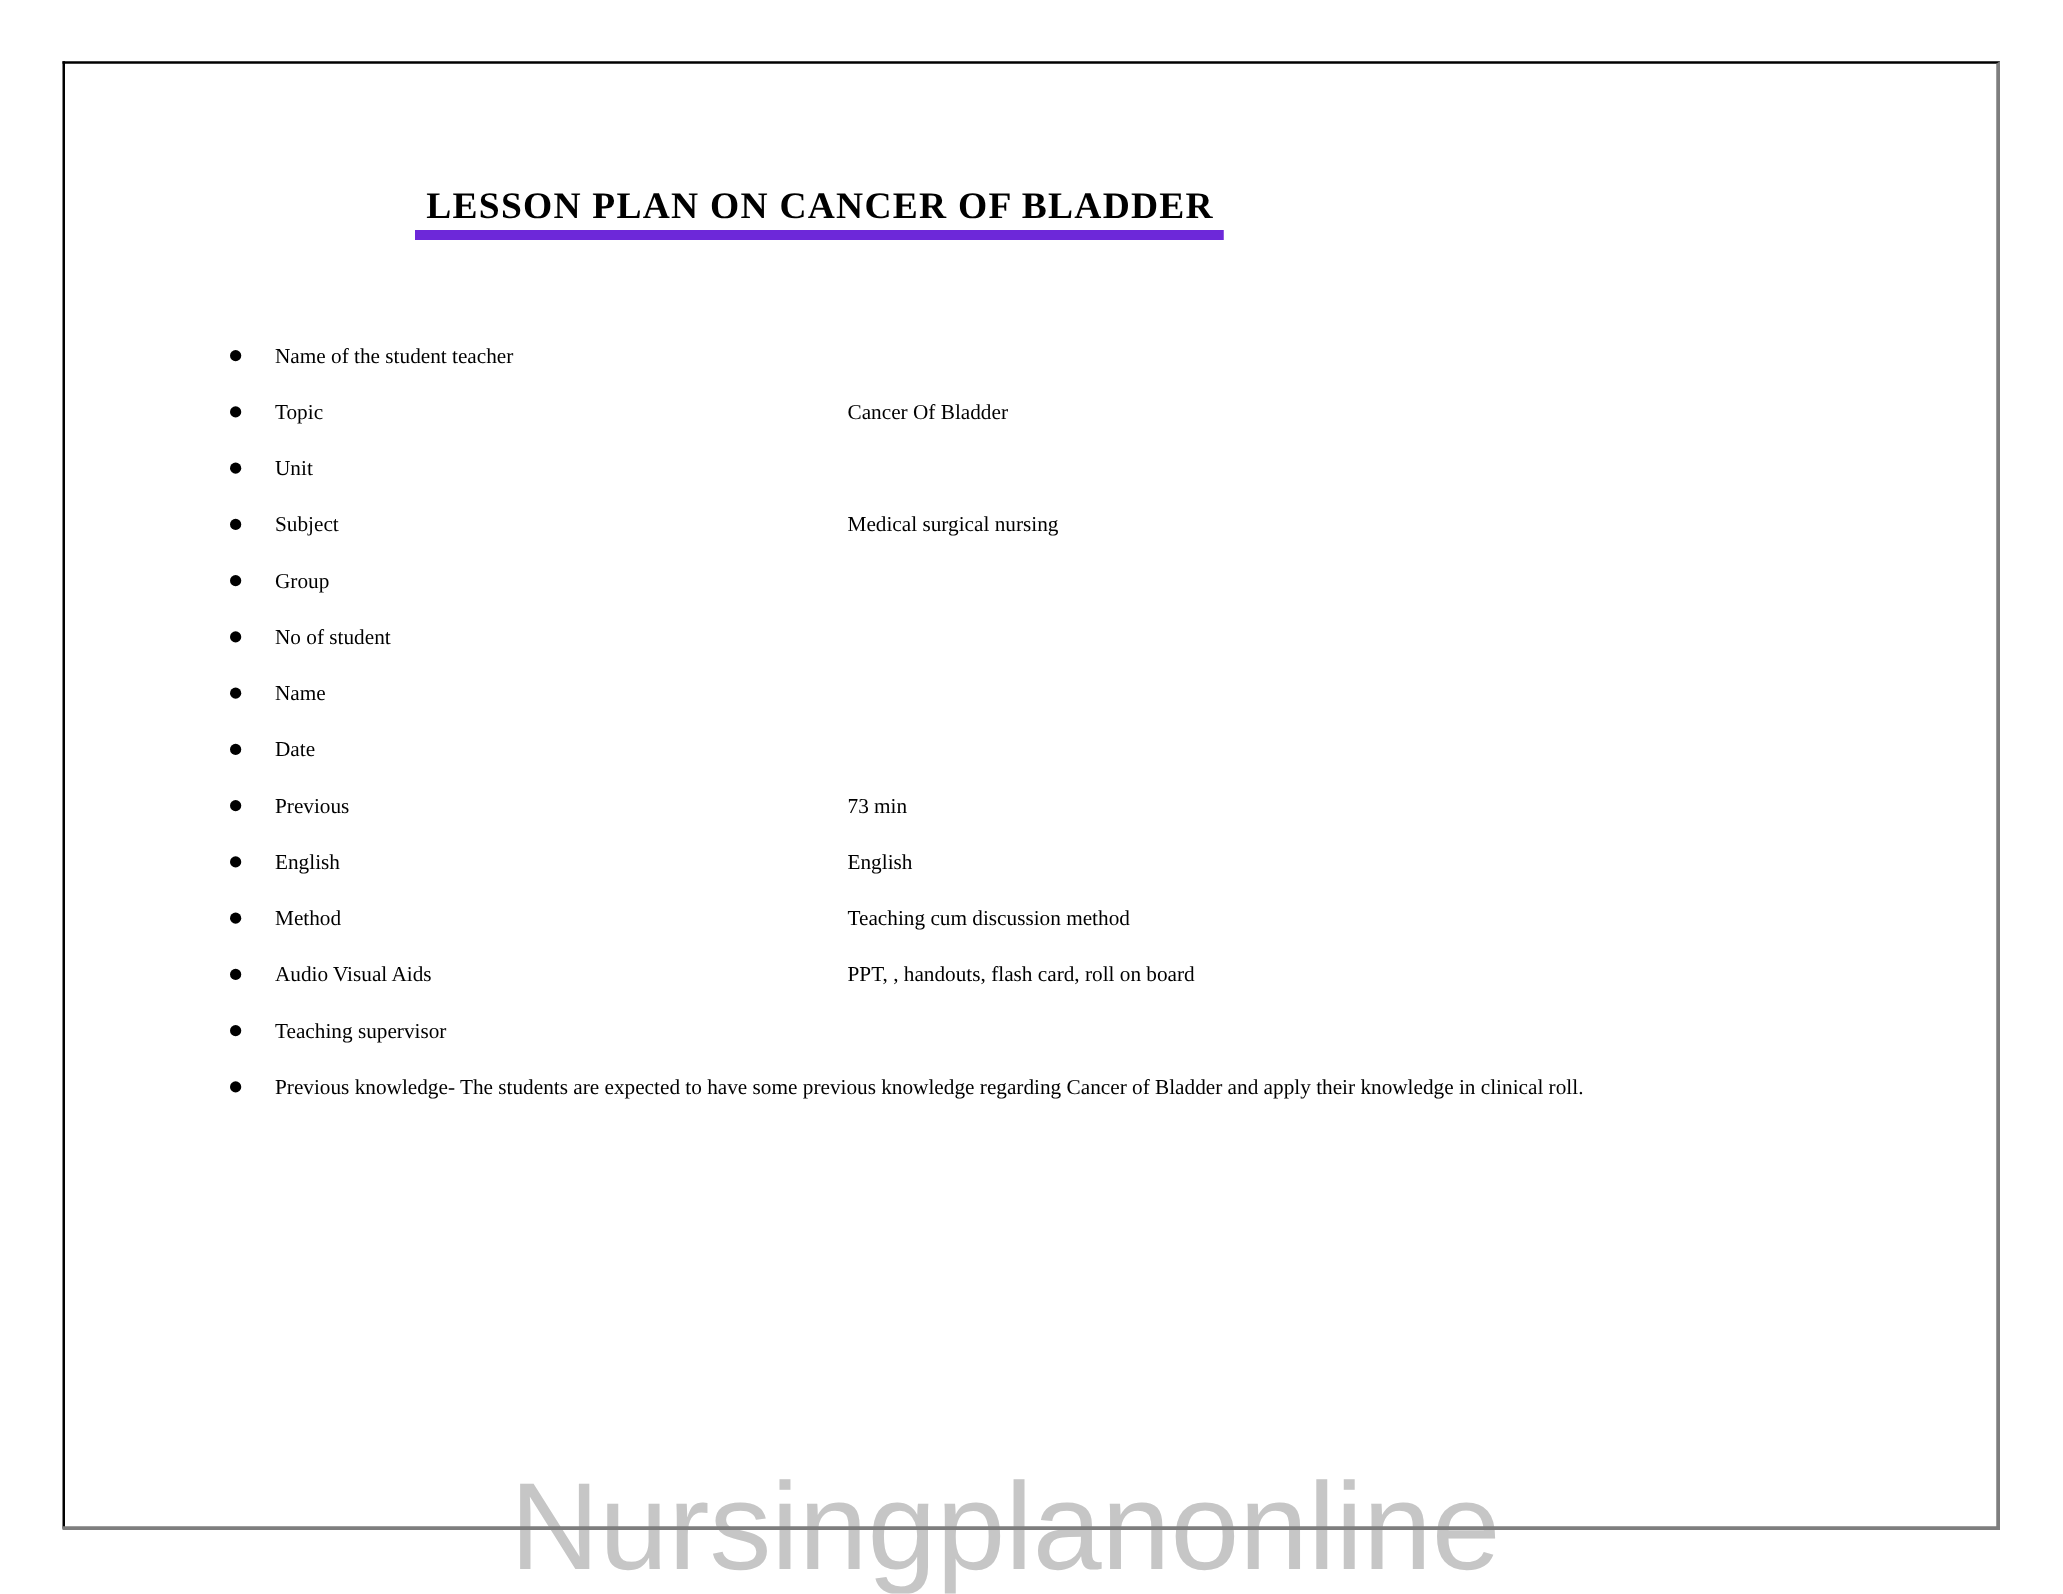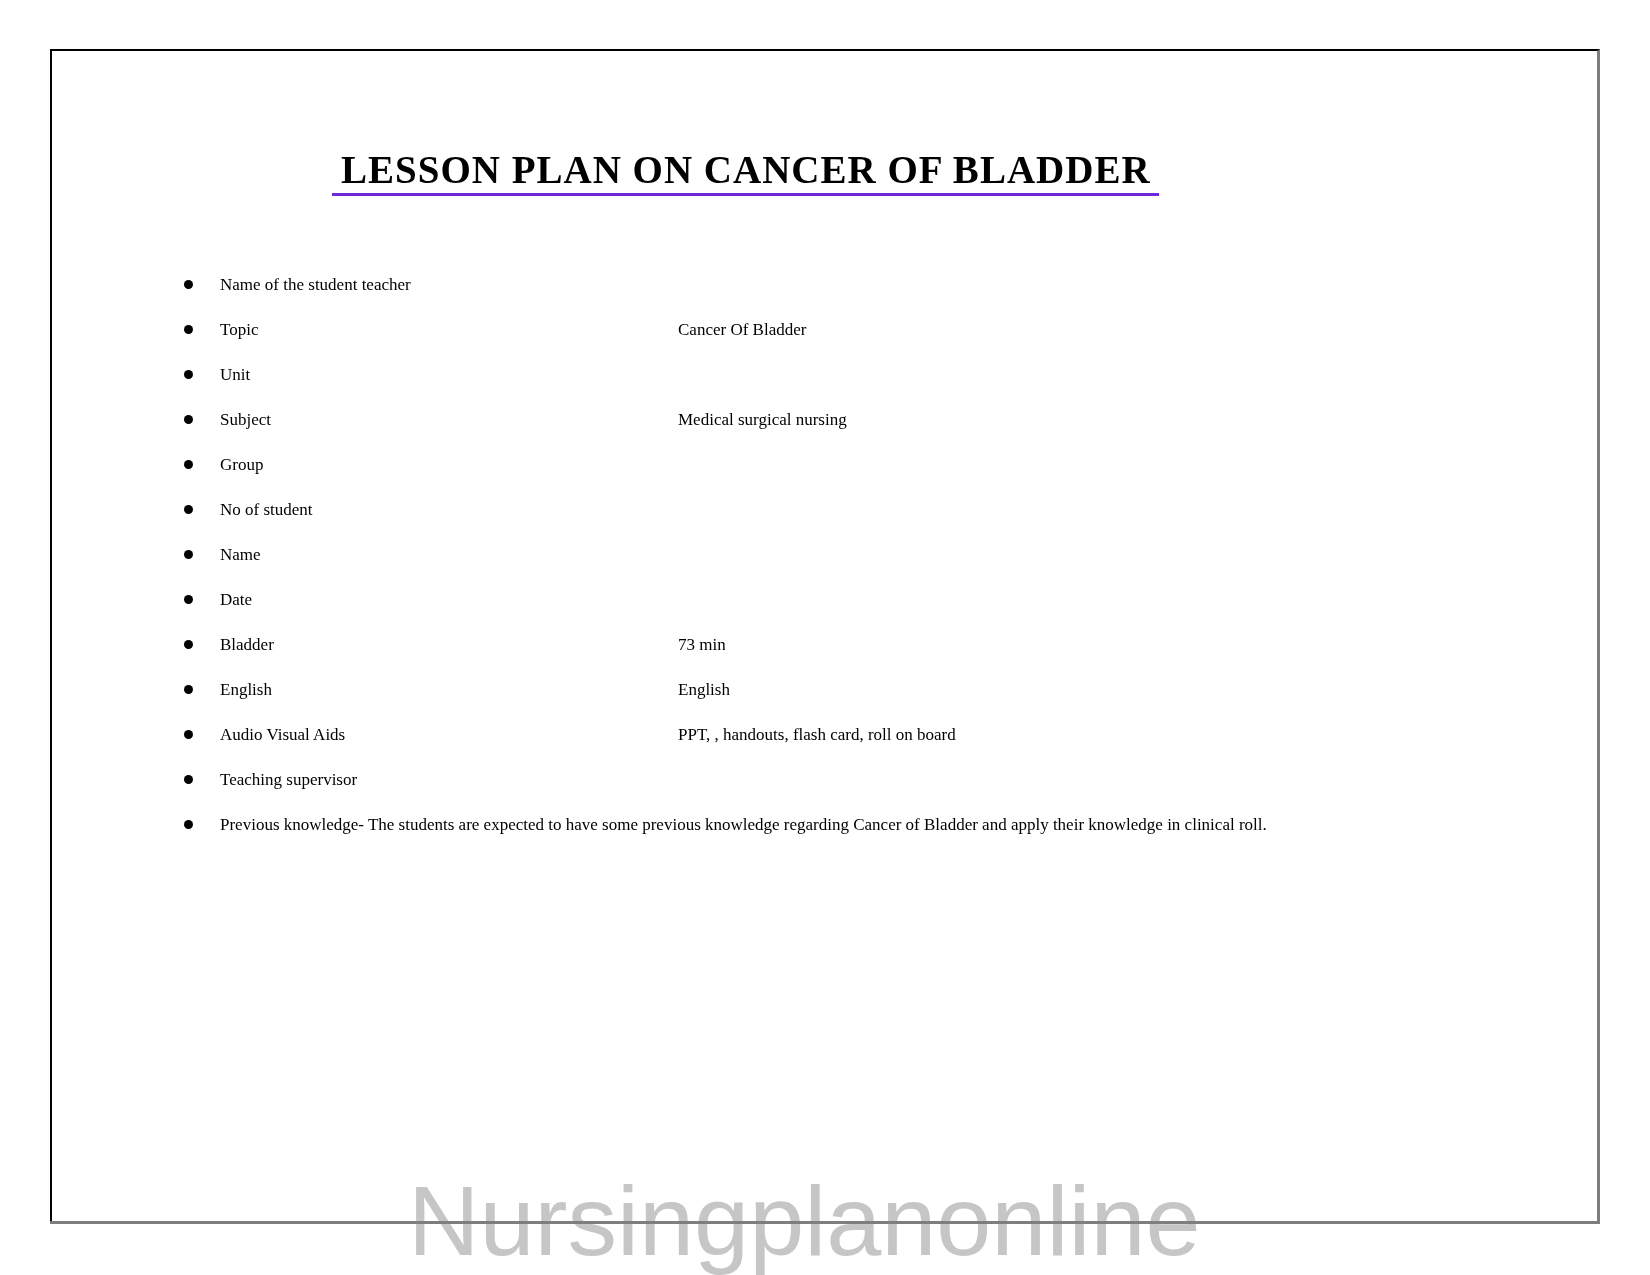--- a/index.html
+++ b/index.html
@@ -37,26 +37,26 @@
     z-index: 4;
   }
   .page-title {
     position: absolute;
     left: 332px;
     top: 150px;
     z-index: 2;
   }
   .page-title .title-text {
     display: inline-block;
-    font-size: 39px;
+    font-size: 30px;
     font-weight: bold;
     line-height: 1;
     letter-spacing: 1px;
     padding: 0 8px 4px 9px;
-    border-bottom: 3px solid #6d28d9;
+    border-bottom: 8px solid #6d28d9;
     white-space: nowrap;
   }
   .details-list {
     position: absolute;
     left: 183px;
     top: 262px;
     width: 1270px;
     margin: 0;
     padding: 0;
     list-style: none;
@@ -110,22 +110,23 @@
 
   <ul class="details-list">
     <li><span class="bullet"></span><span class="item-label">Name of the student teacher</span><span class="item-value"></span></li>
     <li><span class="bullet"></span><span class="item-label">Topic</span><span class="item-value">Cancer Of Bladder</span></li>
     <li><span class="bullet"></span><span class="item-label">Unit</span><span class="item-value"></span></li>
     <li><span class="bullet"></span><span class="item-label">Subject</span><span class="item-value">Medical surgical nursing</span></li>
     <li><span class="bullet"></span><span class="item-label">Group</span><span class="item-value"></span></li>
     <li><span class="bullet"></span><span class="item-label">No of student</span><span class="item-value"></span></li>
     <li><span class="bullet"></span><span class="item-label">Name</span><span class="item-value"></span></li>
     <li><span class="bullet"></span><span class="item-label">Date</span><span class="item-value"></span></li>
-    <li><span class="bullet"></span><span class="item-label">Bladder</span><span class="item-value">73 min</span></li>
+    <li><span class="bullet"></span><span class="item-label">Previous</span><span class="item-value">73 min</span></li>
     <li><span class="bullet"></span><span class="item-label">English</span><span class="item-value">English</span></li>
+    <li><span class="bullet"></span><span class="item-label">Method</span><span class="item-value">Teaching cum discussion method</span></li>
     <li><span class="bullet"></span><span class="item-label">Audio Visual Aids</span><span class="item-value">PPT, , handouts, flash card, roll on board</span></li>
     <li><span class="bullet"></span><span class="item-label">Teaching supervisor</span><span class="item-value"></span></li>
     <li class="para"><span class="bullet"></span><span>Previous knowledge- The students are expected to have some previous knowledge regarding Cancer of Bladder and apply their knowledge in clinical roll.</span></li>
   </ul>
 
   <div class="watermark">Nursingplanonline</div>
 
   <div class="bottom-line"></div>
 
 </div>

